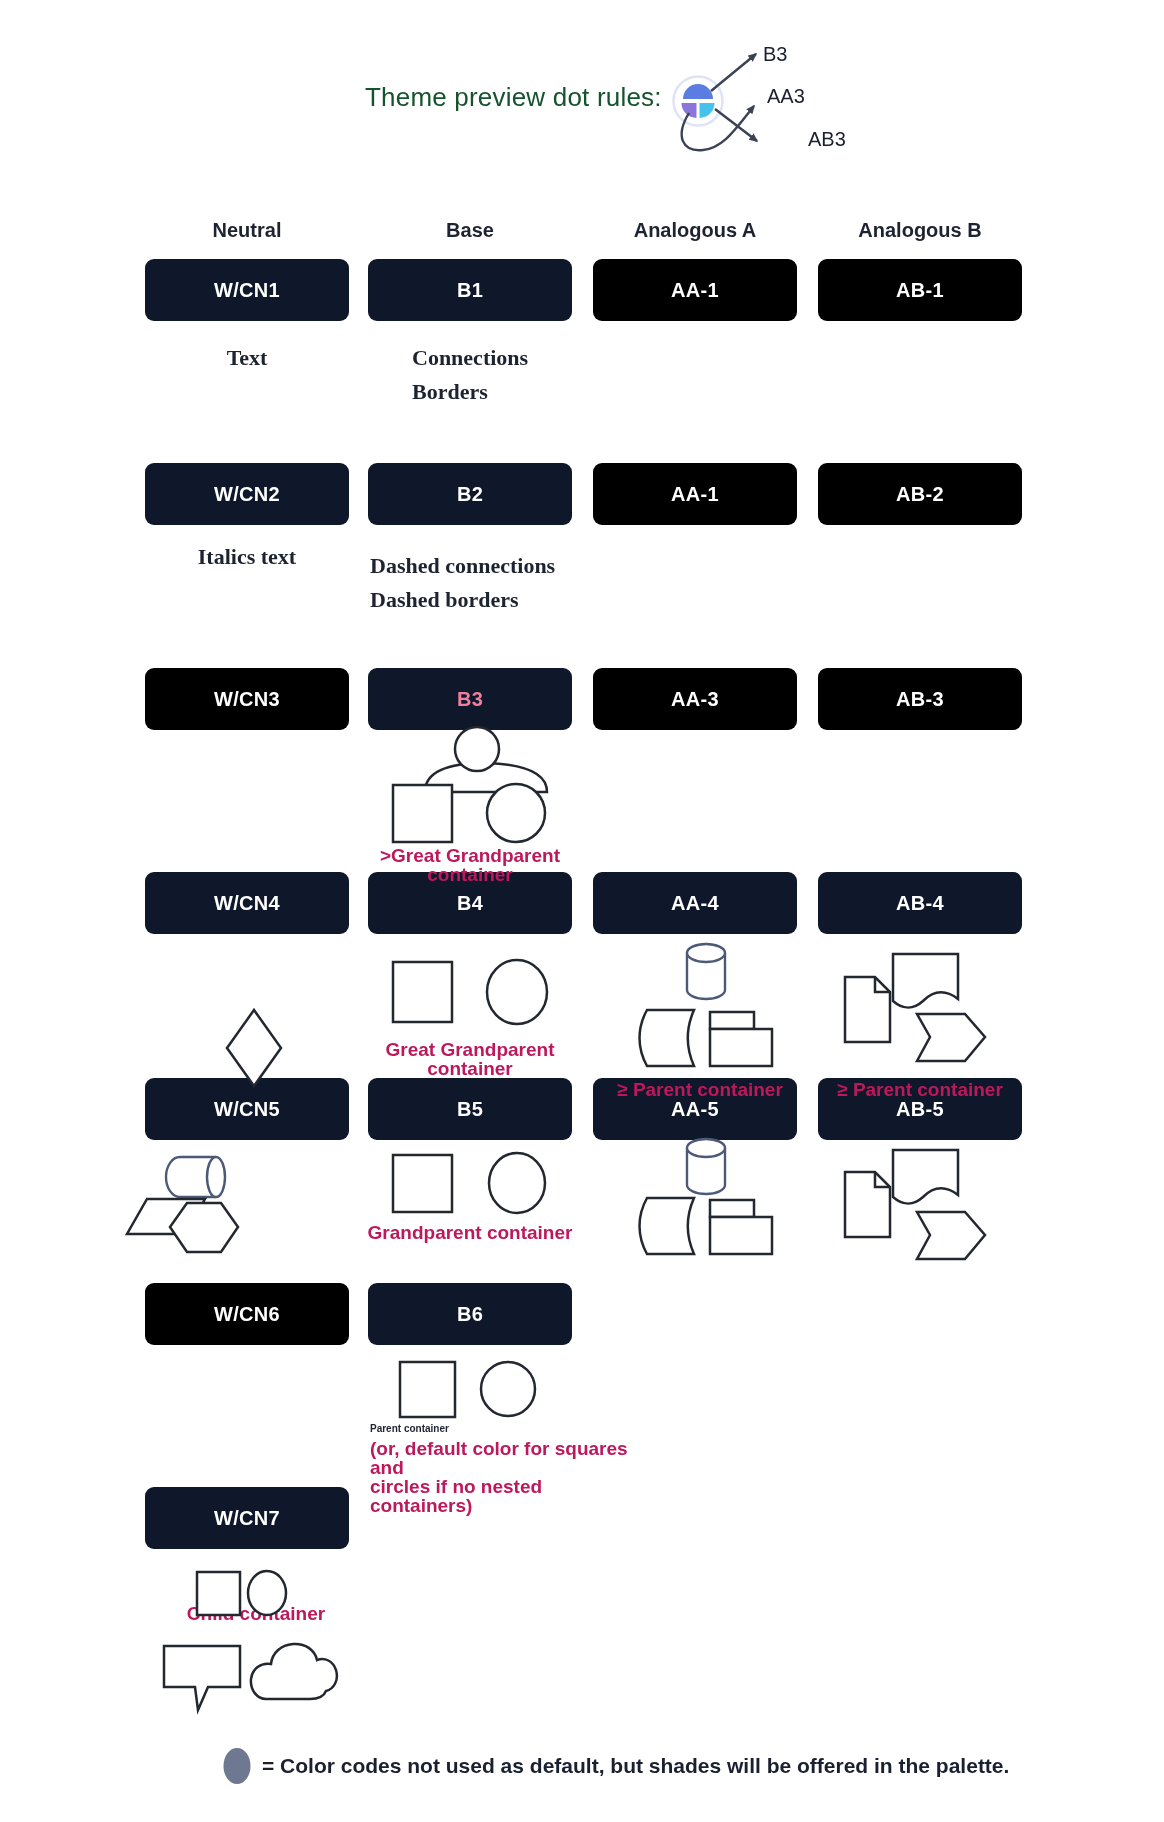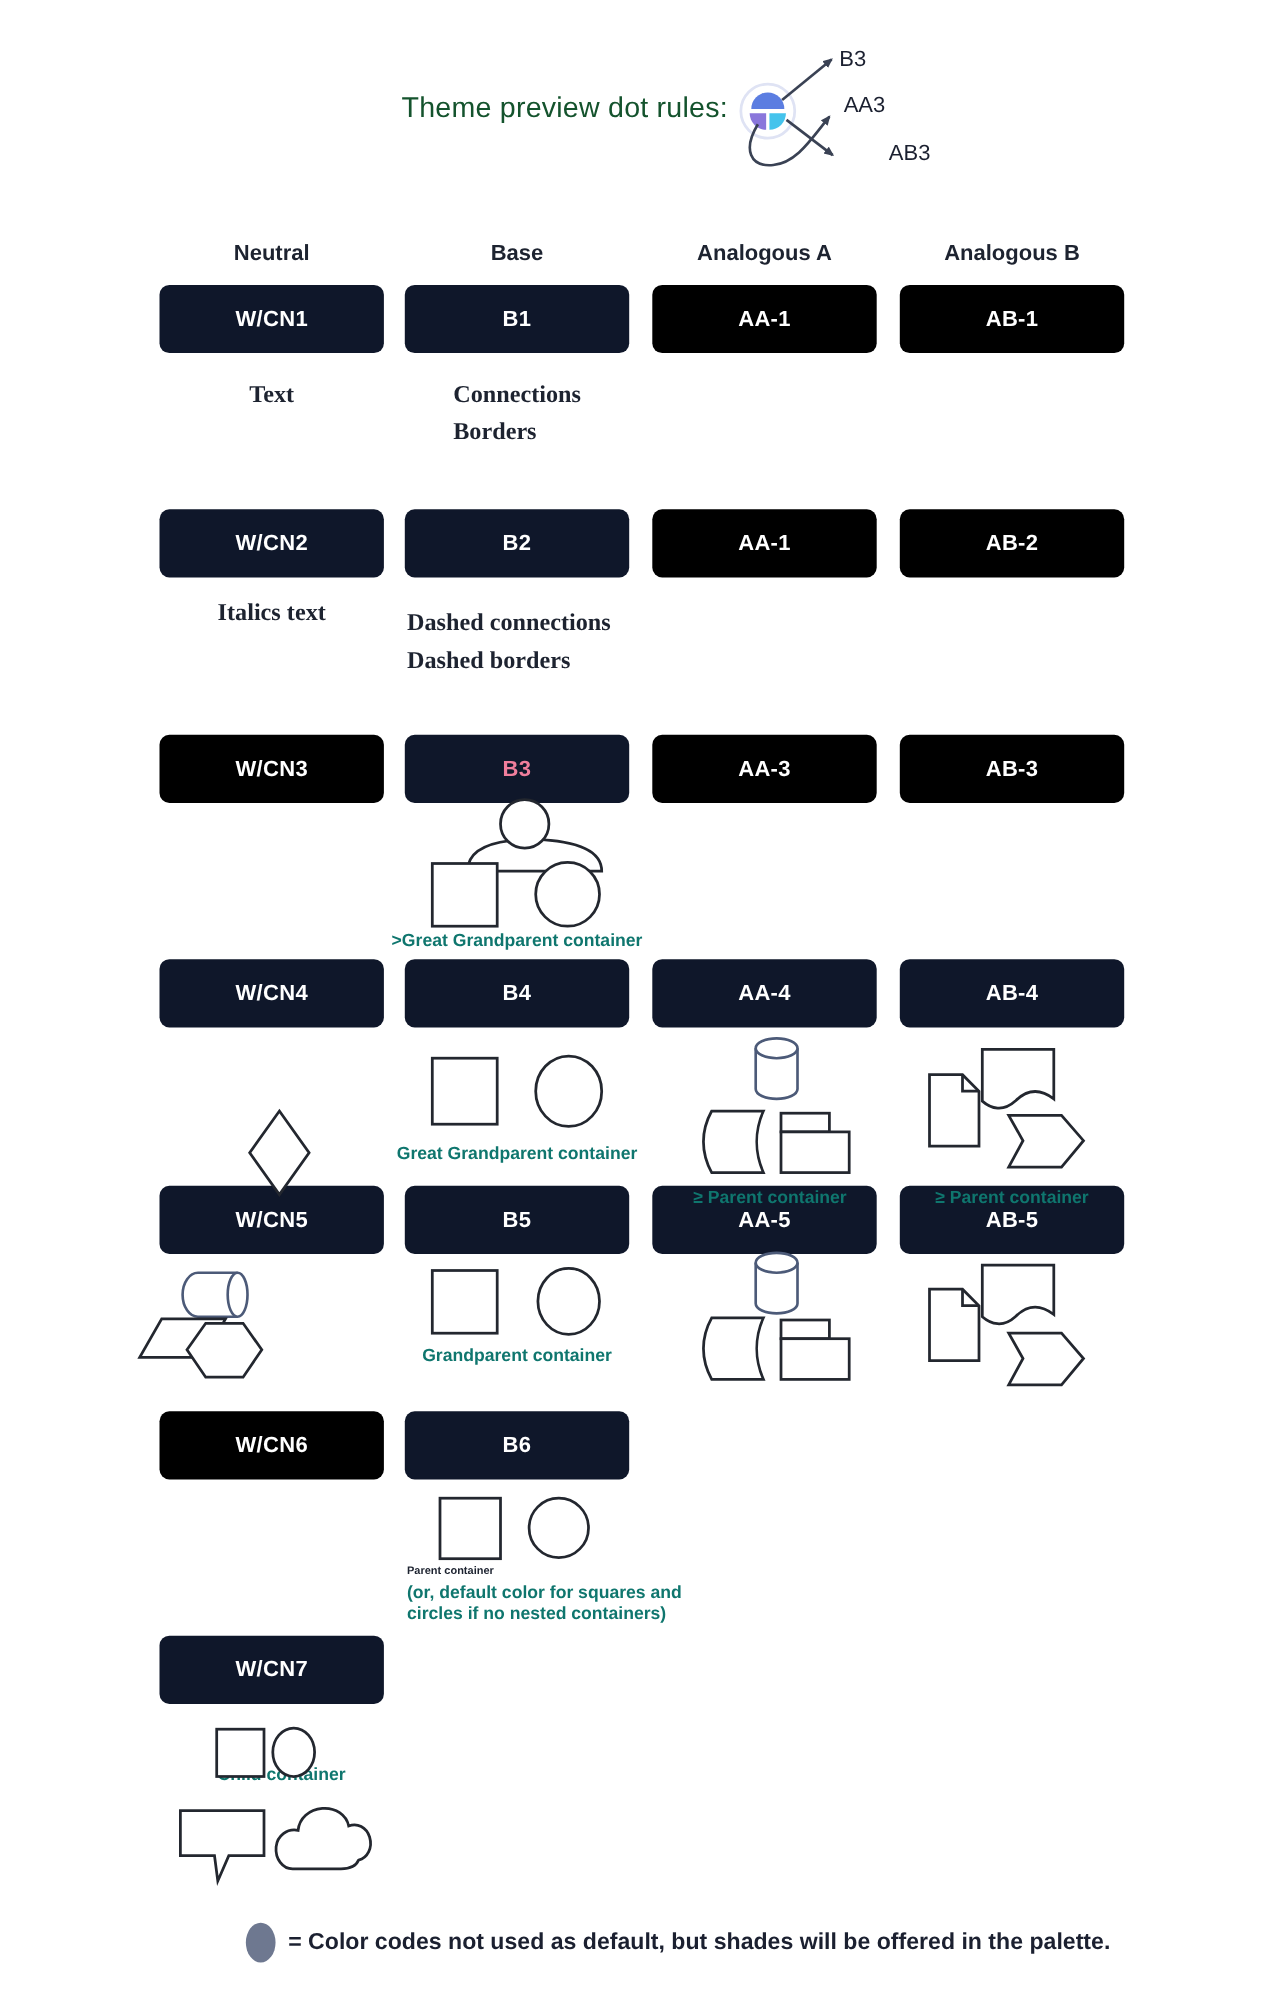--- a/index.html
+++ b/index.html
@@ -23,21 +23,21 @@
   }
   .dark{background:#0f172a;}
   .slate{background:#000000;}
   .pink-text{color:#f07e9c;}
   .c1{left:145px}.c2{left:368px}.c3{left:593px}.c4{left:818px}
   .r1{top:259px}.r2{top:463px}.r3{top:668px}.r4{top:872px}
   .r5{top:1078px}.r6{top:1283px}.r7{top:1487px}
   .big-label{font-size:22px;font-weight:700;line-height:34px;color:#1d2330;font-family:Liberation Serif, serif;}
   .center{width:204px;text-align:center;}
   .wide-center{width:250px;text-align:center;}
-  .small-label{font-size:16px;font-weight:700;color:#0f766e;line-height:19px;}
+  .small-label{font-size:19px;font-weight:700;color:#be185d;line-height:19px;}
   .parent-line1{font-size:10px;font-weight:700;line-height:21px;color:#1d2330;}
   .footer-text{font-size:21px;font-weight:700;color:#1b2030;}
   svg.overlay{position:absolute;left:0;top:0;pointer-events:none;}
 </style>
 </head>
 <body>
 
 <div class="canvas">
 
   <div class="abs title">Theme preview dot rules:</div>

